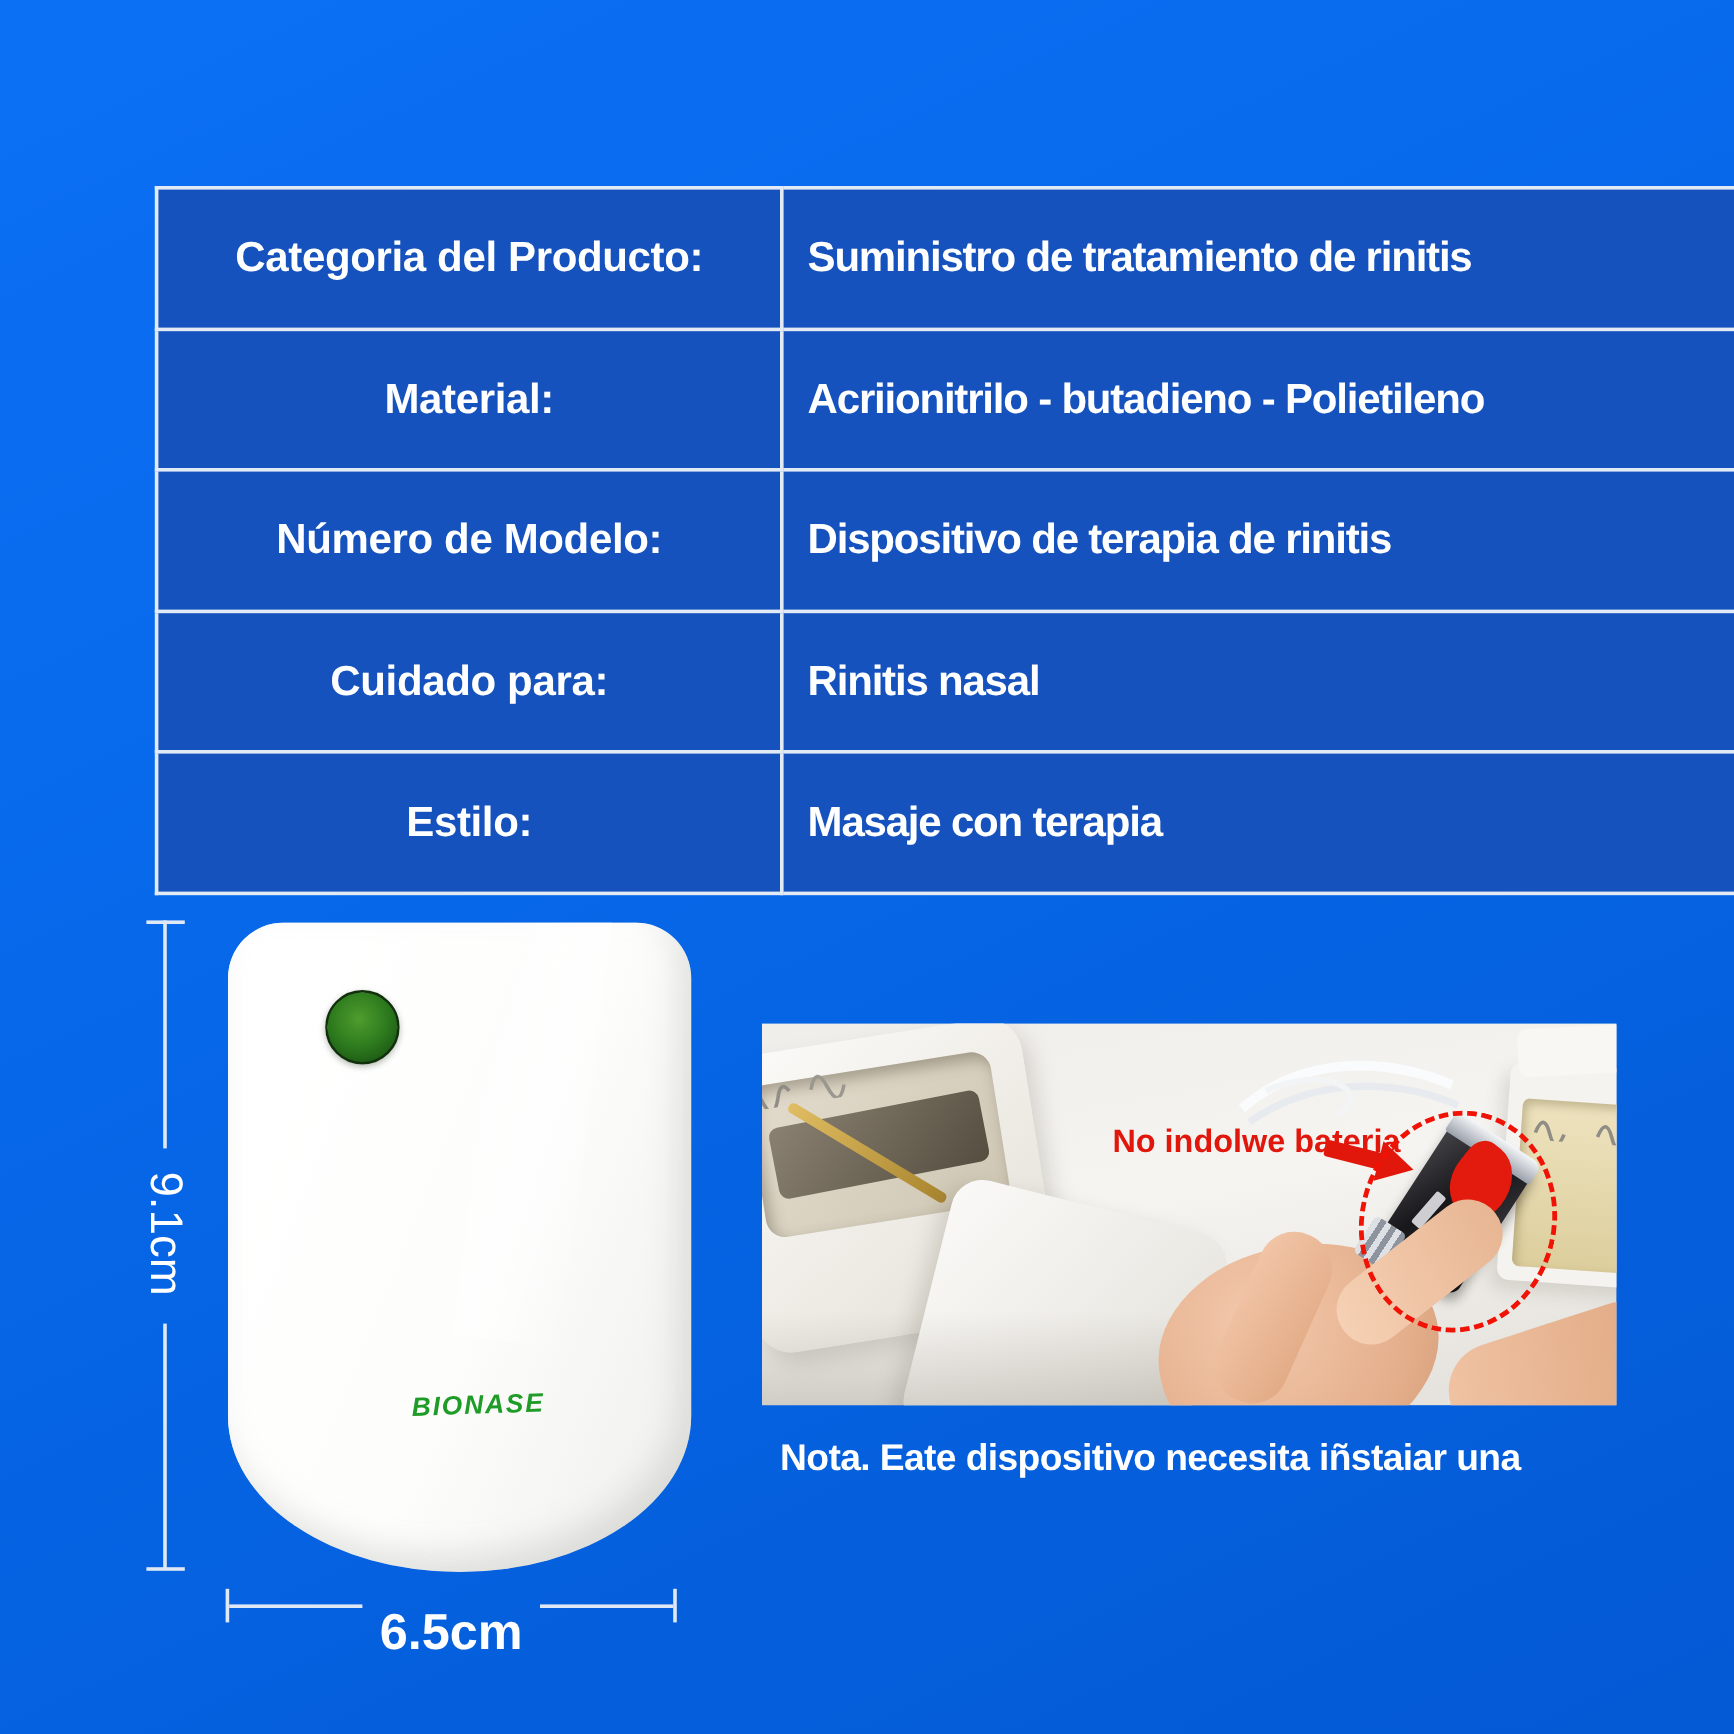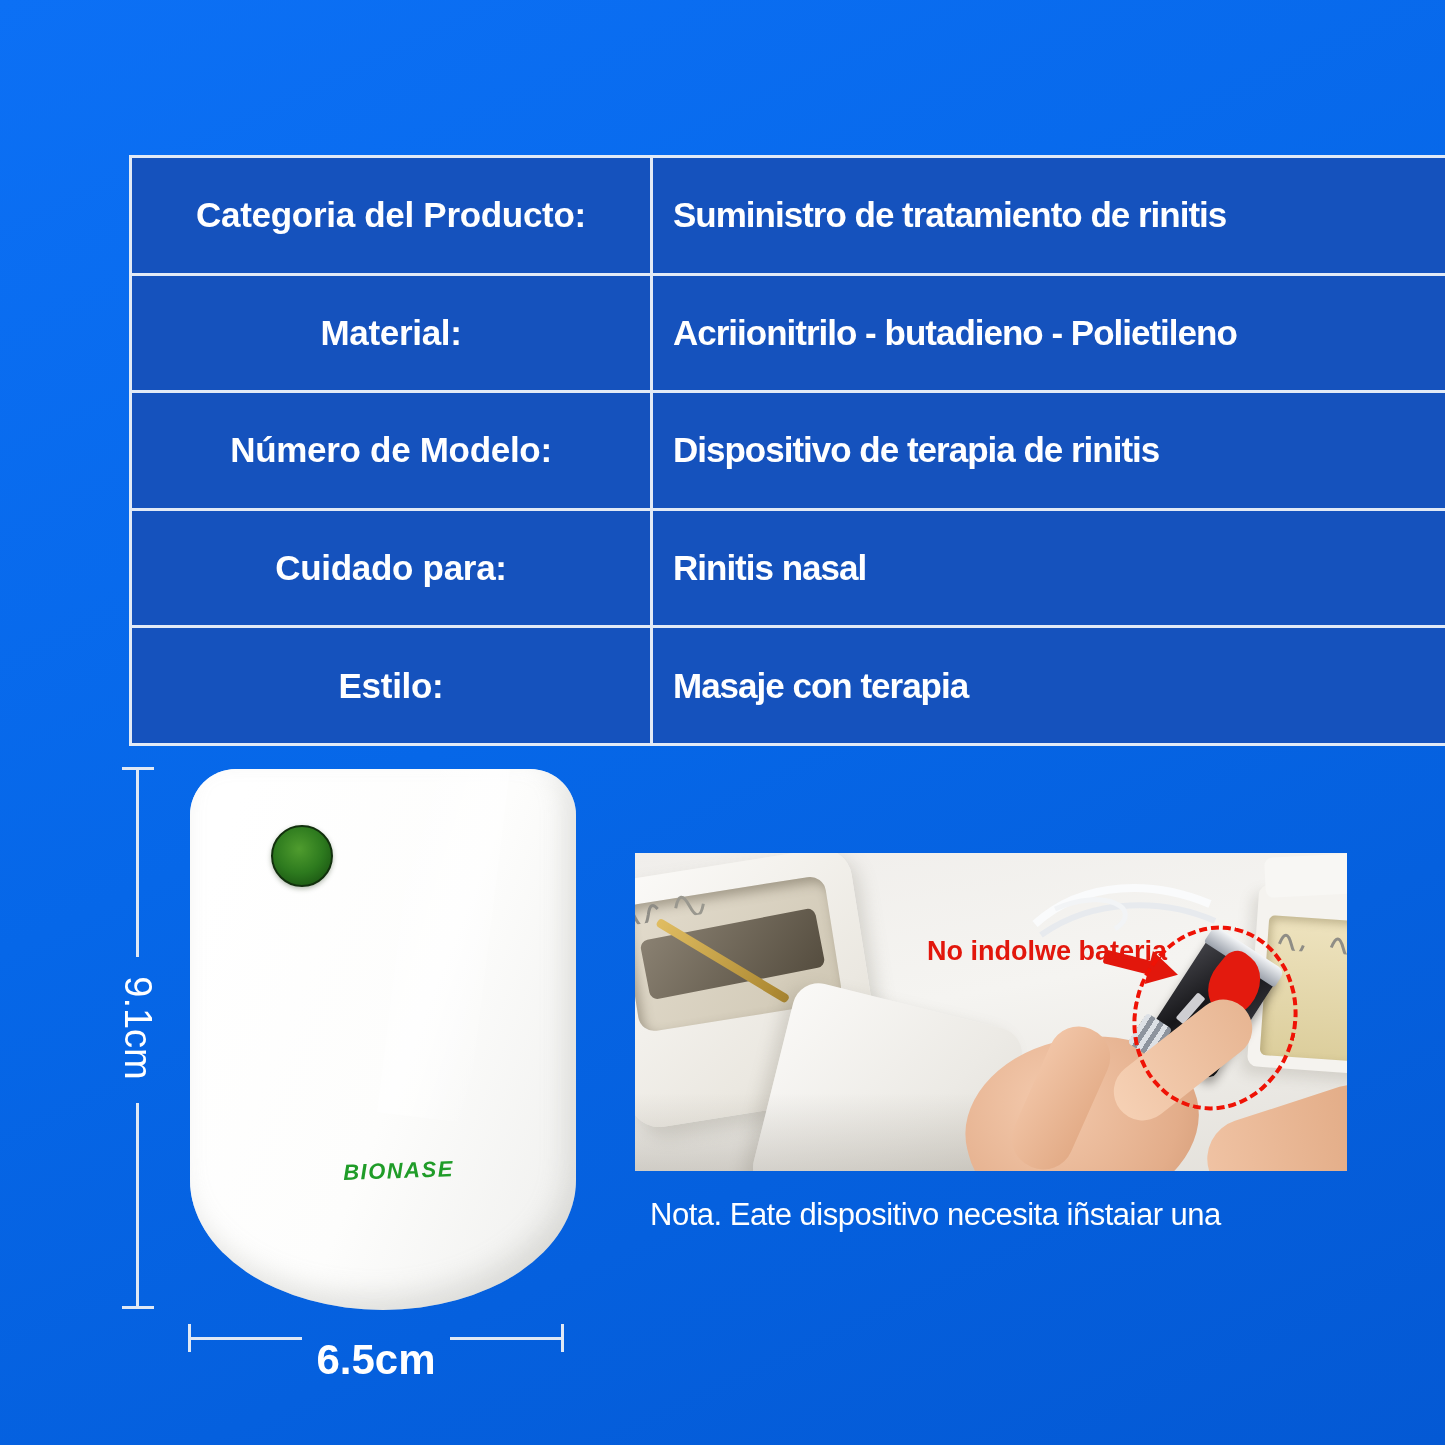--- a/index.html
+++ b/index.html
@@ -106,21 +106,21 @@
   #p-arrow{left:468px;top:96px;width:80px;height:34px;transform:rotate(14deg);z-index:7;}
   #p-arrow .shaft{left:0;top:10px;width:50px;height:14px;background:#e2170c;border-radius:3px;}
   #p-arrow .head{left:46px;top:0;width:0;height:0;
     border-left:30px solid #e2170c;border-top:17px solid transparent;border-bottom:17px solid transparent;}
   #p-ellipse{left:498px;top:72px;width:156px;height:178px;z-index:8;
     border:4px dashed #ef1205;border-radius:50%;transform:rotate(13deg);}
   #photo-warning{left:292px;top:80px;z-index:7;font-size:27px;font-weight:bold;
     color:#e2170c;line-height:37px;white-space:nowrap;text-align:right;}
 
   
-  #note{left:650px;top:1190px;color:#ffffff;font-size:31px;font-weight:normal;
+  #note{left:650px;top:1190px;color:#ffffff;font-size:31px;font-weight:bold;
     line-height:49px;letter-spacing:-0.5px;white-space:nowrap;}
 </style>
 </head>
 <body>
 
 <div id="canvas">
 
   <table id="spec-table">
     <colgroup>
         <col class="c1">

